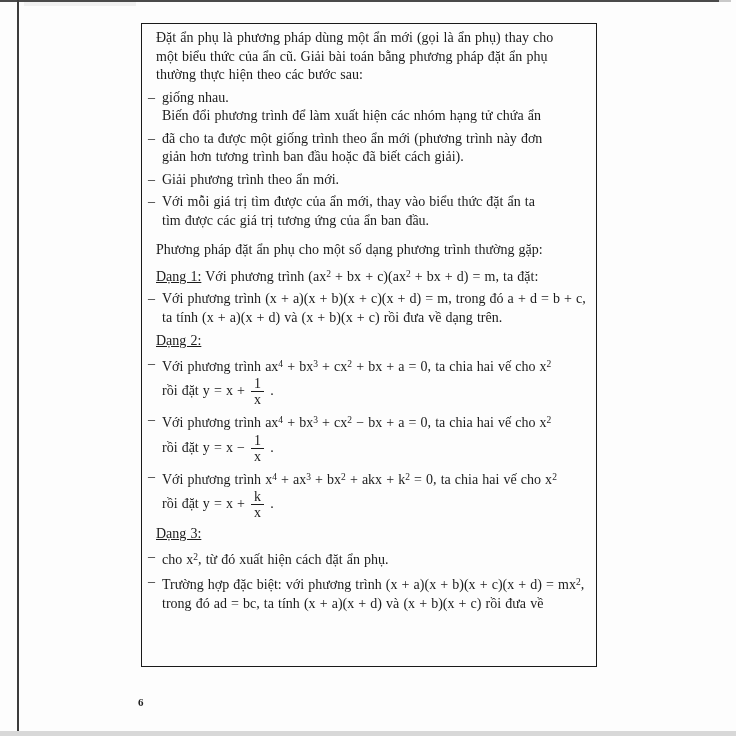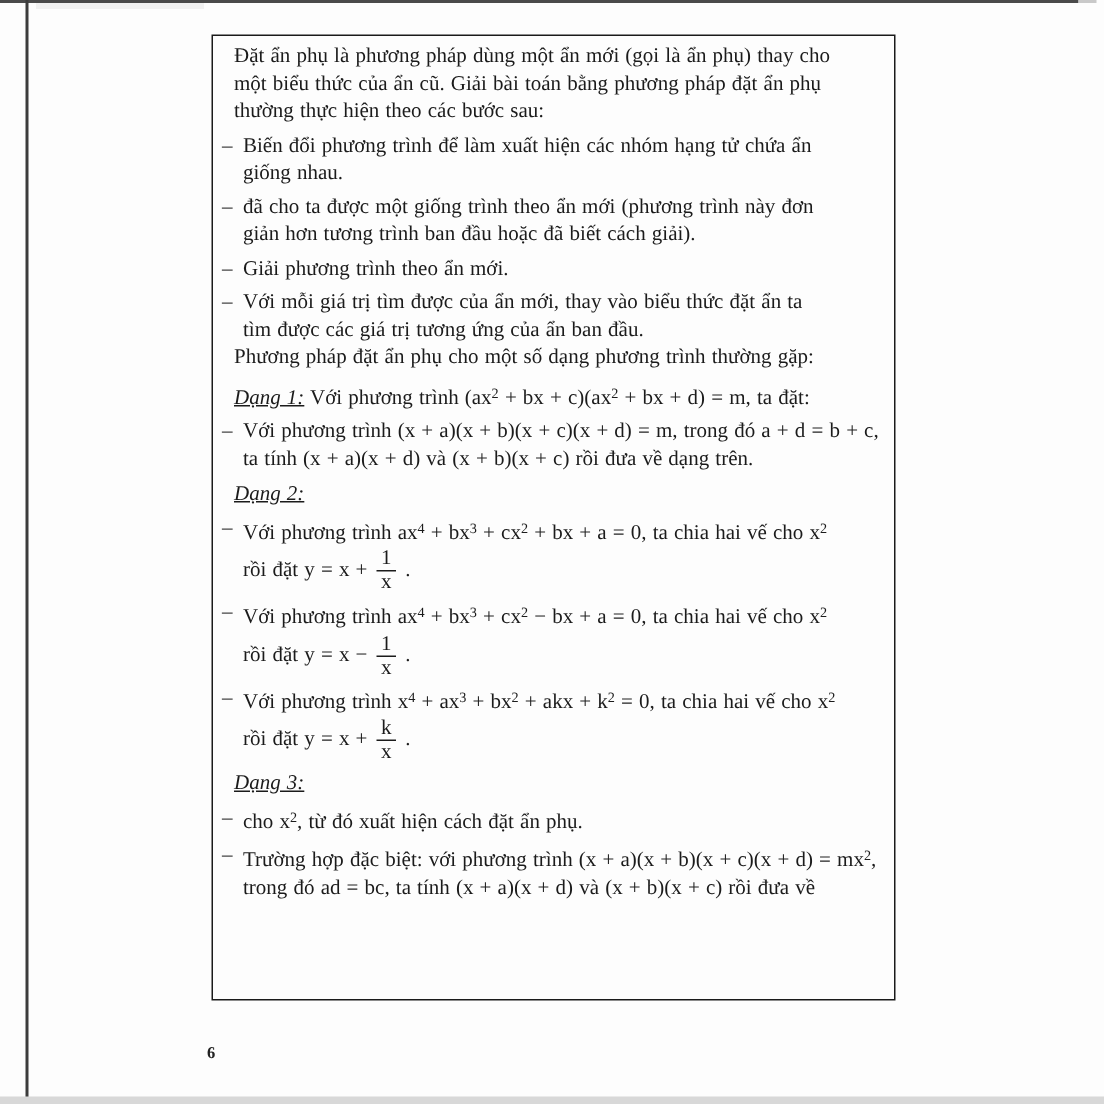--- a/index.html
+++ b/index.html
@@ -15,28 +15,28 @@
   .scan-bottom-edge{position:absolute;left:0;top:731px;width:736px;height:5px;background:#d8d8d8;}
   .scan-smudge{position:absolute;left:24px;top:2px;width:112px;height:4px;background:#f1f1f1;}
 
   .textbox{
     position:absolute;left:141px;top:23px;width:456px;height:644px;
     box-sizing:border-box;border:1.5px solid #1a1a1a;
     padding:5px 6px 4px 6px;overflow:hidden;
     font-size:14px;word-spacing:0.6px;
   }
   .line{line-height:18.5px;white-space:nowrap;min-height:18.5px;}
-  .block{margin-top:0;}
+  .block{margin-top:11px;}
   .block:first-child{margin-top:0;}
   .para{padding-left:8px;}
   .para.hd-line{margin-top:5px;}
   .bullet{position:relative;padding-left:14px;margin-top:4px;}
   .bullet .marker{position:absolute;left:0;top:0;line-height:18.5px;}
   .formula{text-align:center;margin:3px 0 3px 0;}
-  .hd{font-style:italic;text-decoration:underline;}
+  .hd{text-decoration:underline;}
   .sup{font-size:9.5px;vertical-align:4px;word-spacing:0;}
   .frac{display:inline-block;vertical-align:middle;text-align:center;margin:0 2px;word-spacing:0;}
   .frac .num{display:block;border-bottom:1px solid #1b1b1b;padding:0 3px;line-height:15px;}
   .frac .den{display:block;padding:0 3px;line-height:15px;}
   .page-number{position:absolute;left:138px;top:696px;font-size:11px;font-weight:bold;color:#222;}
 </style>
 </head>
 <body>
 
 <div class="scan-top-edge"></div>
@@ -46,22 +46,22 @@
 <div class="scan-bottom-edge"></div>
 
 <div class="textbox">
     <div class="block para">
       <div class="line">Đặt ẩn phụ là phương pháp dùng một ẩn mới (gọi là ẩn phụ) thay cho</div>
       <div class="line">một biểu thức của ẩn cũ. Giải bài toán bằng phương pháp đặt ẩn phụ</div>
       <div class="line">thường thực hiện theo các bước sau:</div>
     </div>
     <div class="block bullet">
       <span class="marker">–</span>
+      <div class="line">giống nhau.</div>
       <div class="line">Biến đổi phương trình để làm xuất hiện các nhóm hạng tử chứa ẩn</div>
-      <div class="line">giống nhau.</div>
     </div>
     <div class="block bullet">
       <span class="marker">–</span>
       <div class="line">đã cho ta được một giống trình theo ẩn mới (phương trình này đơn</div>
       <div class="line">giản hơn tương trình ban đầu hoặc đã biết cách giải).</div>
     </div>
     <div class="block bullet">
       <span class="marker">–</span>
       <div class="line">Giải phương trình theo ẩn mới.</div>
     </div>

